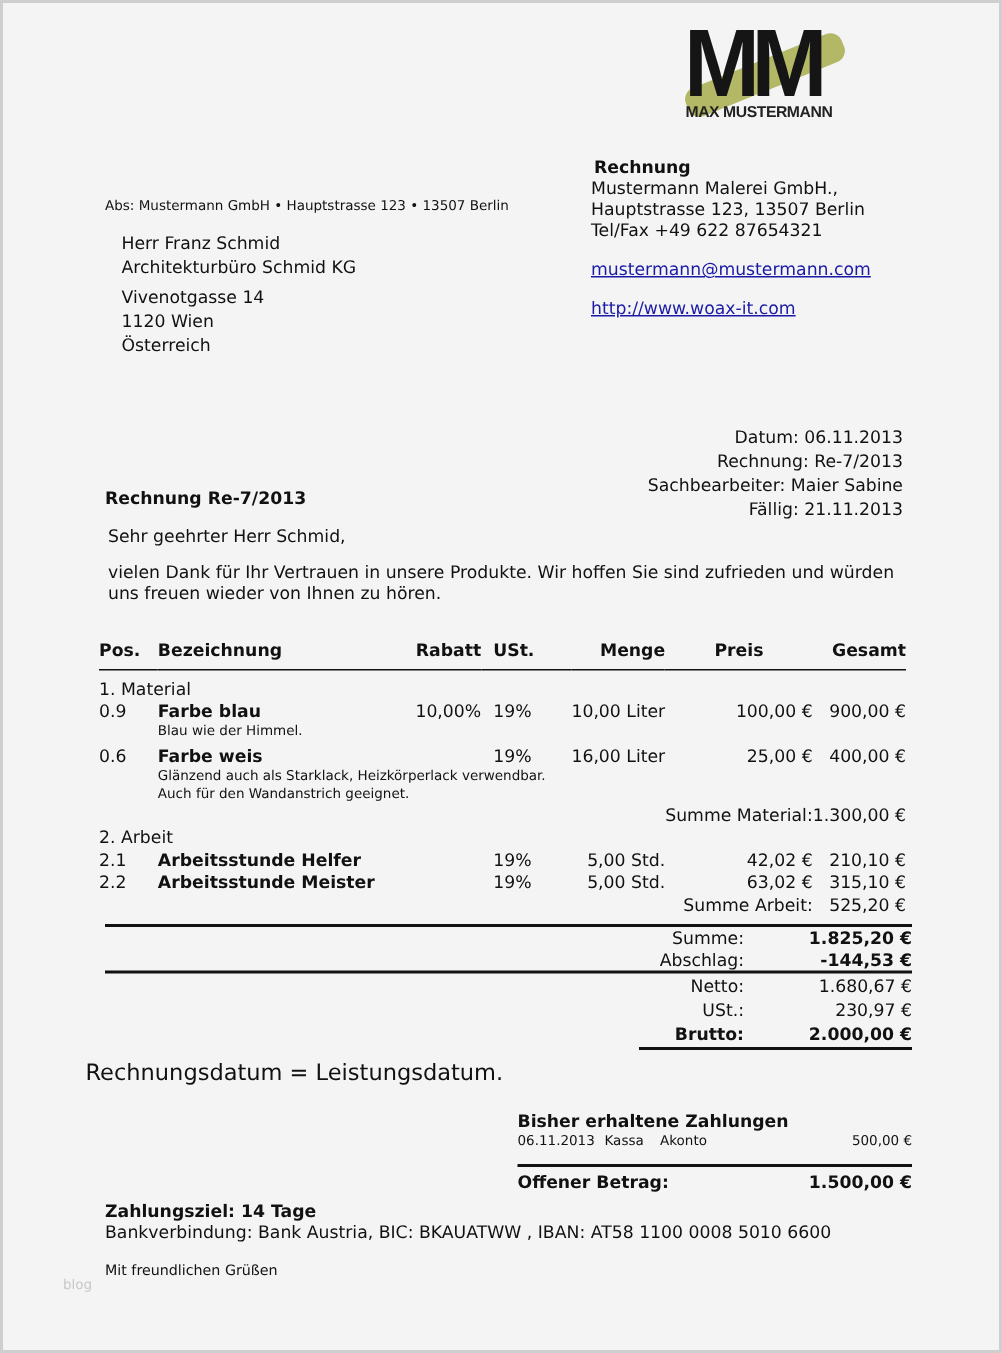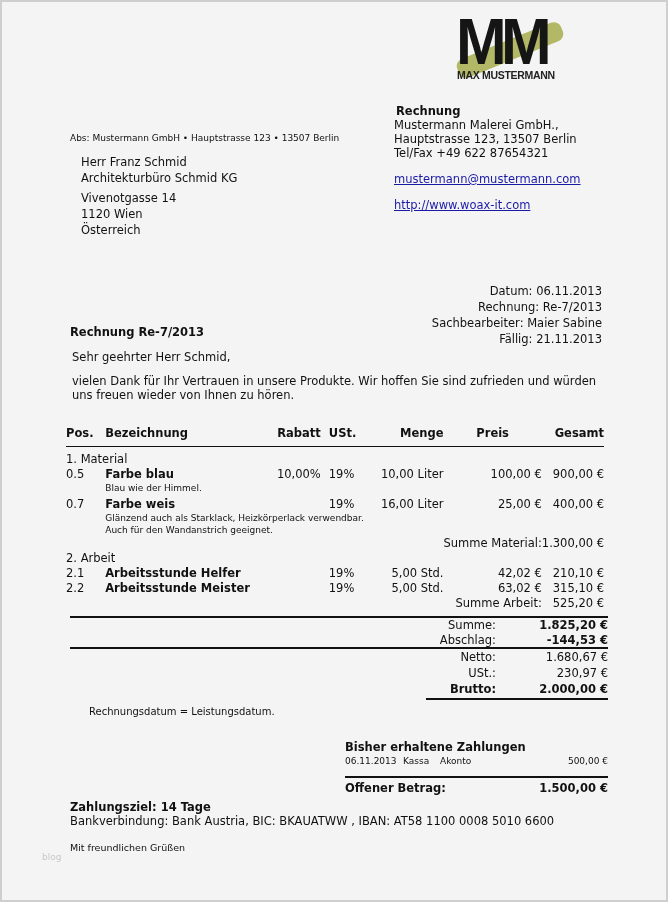--- a/index.html
+++ b/index.html
@@ -29,21 +29,21 @@
   .c-rab { width:52px; text-align:right; }
   .c-ust { width:58px; padding-left:8px !important; }
   .c-men { width:60px; text-align:right; }
   .c-pre { width:74px; text-align:right; }
   .c-ges { text-align:right; }
   .desc td { font-size:9px; height:auto; line-height:12px; padding-bottom:2px; }
   .line { position:absolute; height:1.5px; background:#111; }
   .sums { position:absolute; font-size:11.5px; line-height:15px; }
   .sums .lbl { position:absolute; right:112px; text-align:right; white-space:nowrap; }
   .sums .val { position:absolute; right:0; text-align:right; white-space:nowrap; }
-  .note { left:87px; top:704px; font-size:10px; }
+  .note { left:55px; top:704px; font-size:15px; }
   .pay { left:343px; top:738px; width:263px; }
   .pay .ph { font-size:11.5px; font-weight:bold; }
   .pay .prow { font-size:9px; margin-top:2px; position:relative; height:12px; }
   .pay .prow span { position:absolute; }
   .pay .open { margin-top:8px; border-top:2.5px solid #111; padding-top:3px; font-weight:bold; font-size:11.5px; position:relative; height:15px; }
   .terms { left:68px; top:798px; font-size:11.5px; line-height:14px; }
   .closing { left:68px; top:840px; font-size:9.5px; }
   .watermark { left:40px; top:850px; font-size:9px; color:#c8c8c8; }
   .footer { left:0; width:664px; top:871px; text-align:center; font-size:9px; line-height:11px; }
 </style>
@@ -102,34 +102,34 @@
       </tr>
     </thead>
     <tbody>
       <tr>
           <td colspan="7" style="height:5px"></td>
         </tr>
       <tr>
         <td colspan="7">1. Material</td>
       </tr>
       <tr>
-        <td class="c-pos">0.5</td>
+        <td class="c-pos">0.9</td>
         <td class="c-bez bold">Farbe blau</td>
         <td class="c-rab">10,00%</td>
         <td class="c-ust">19%</td>
         <td class="c-men">10,00 Liter</td>
         <td class="c-pre">100,00 €</td>
         <td class="c-ges">900,00 €</td>
       </tr>
       <tr class="desc">
         <td></td>
         <td colspan="6">Blau wie der Himmel.</td>
       </tr>
       <tr>
-        <td class="c-pos">0.7</td>
+        <td class="c-pos">0.6</td>
         <td class="c-bez bold">Farbe weis</td>
         <td class="c-rab"></td>
         <td class="c-ust">19%</td>
         <td class="c-men">16,00 Liter</td>
         <td class="c-pre">25,00 €</td>
         <td class="c-ges">400,00 €</td>
       </tr>
       <tr class="desc">
         <td></td>
         <td colspan="6" style="white-space:normal; padding-right:230px">Glänzend auch als Starklack, Heizkörperlack verwendbar.  Auch für den Wandanstrich geeignet.</td>

